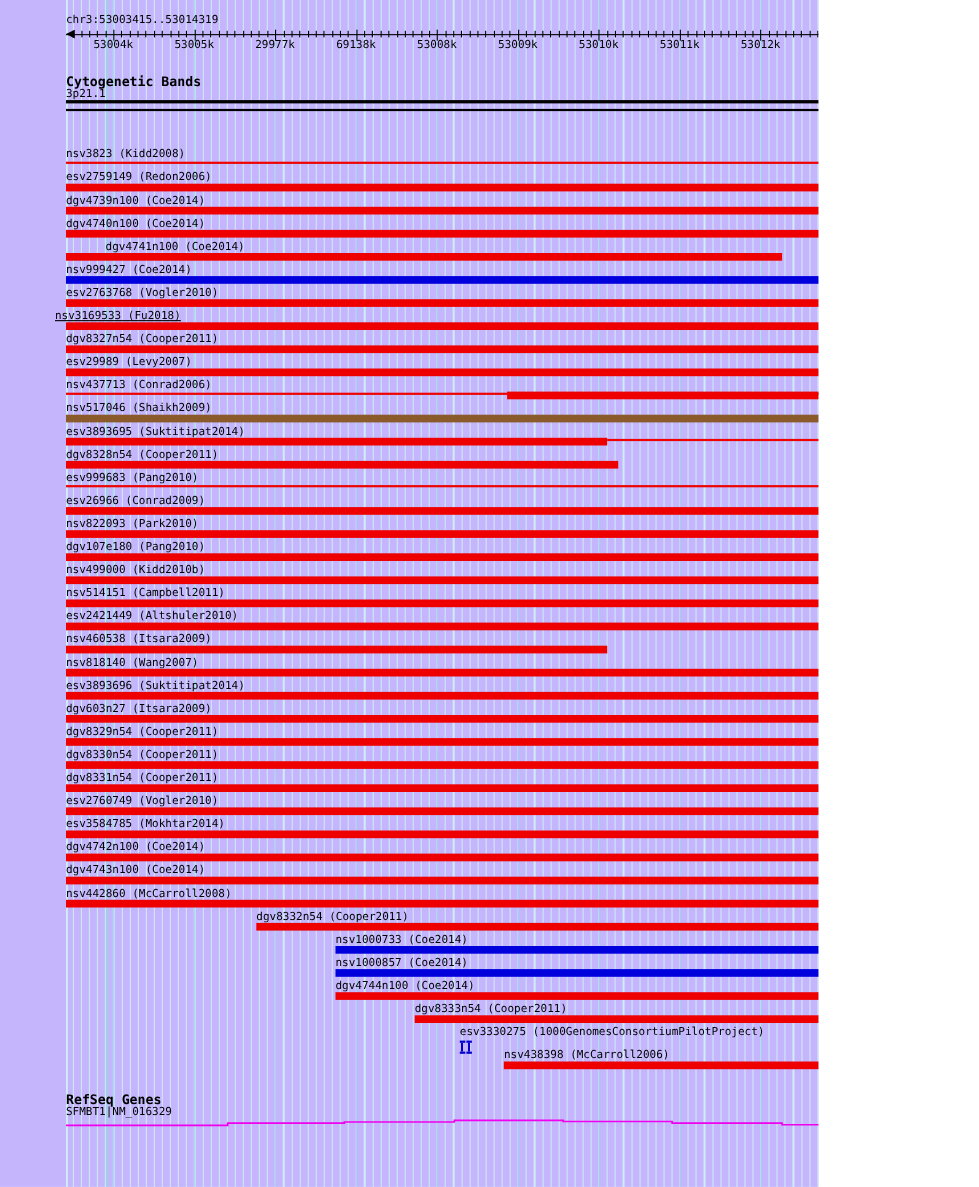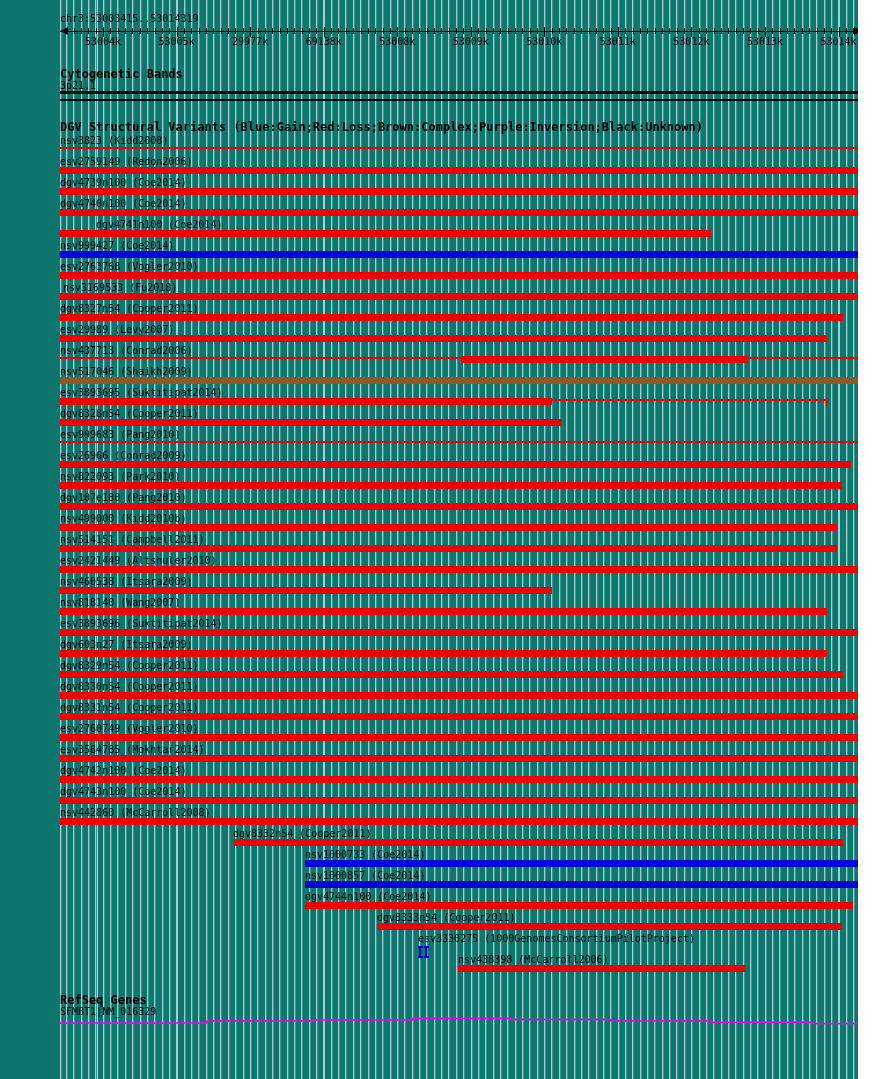--- a/index.html
+++ b/index.html
@@ -1,16 +1,16 @@
 <!DOCTYPE html>
 <html><head>
 <meta charset="utf-8">
 <style>
   html,body{margin:0;padding:0;background:#fff;}
-  #screen{position:relative;width:858px;height:1079px;background:#0f766e;overflow:hidden;
+  #screen{position:relative;width:744px;height:1079px;background:#c4b5fd;overflow:hidden;
           font-family:"DejaVu Sans Mono",monospace;color:#000;}
   #gridlines{position:absolute;left:60px;top:0;width:815px;height:1079px;
     background-image:
       repeating-linear-gradient(to right,#9cd2e8 0 1px,transparent 1px 73.551px),
       repeating-linear-gradient(to right,#cfeef3 0 1px,transparent 1px 7.3551px);
     background-position:43px 0,6.25px 0;}
   .txt{position:absolute;font:10px/12px "DejaVu Sans Mono",monospace;white-space:pre;}
   .hdr{position:absolute;font:bold 12px/13px "DejaVu Sans Mono",monospace;white-space:pre;}
   #region-title{left:60px;top:13px;}
   
@@ -172,38 +172,37 @@
       <div class="tick-label" style="left: 670.4px;">53012k</div>
       <div class="tick-label" style="left: 744px;">53013k</div>
       <div class="tick-label" style="left: 817.5px;">53014k</div>
     </div>
 
   <div id="cyto-header" class="hdr">Cytogenetic Bands</div>
   <div id="cyto-band-label" class="txt">3p21.1</div>
   <div id="cyto-line-top" class="cyto-line"></div>
   <div id="cyto-line-bottom" class="cyto-line"></div>
 
-  <div id="dgv-header" class="hdr">DGV Structural Variants (Blue:Gain;Red:Loss;Brown:Complex;Purple:Inversion;Black:Unknown)</div>
 
   <div id="tracks">
       <div class="vlabel" style="left: 60px; top: 135px;">nsv3823 (Kidd2008)</div>
       <div class="vbar" style="left: 60px; top: 147px; height: 2px; width: 802px; background: rgb(238, 0, 0);"></div>
       <div class="vlabel" style="left: 60px; top: 156px;">esv2759149 (Redon2006)</div>
       <div class="vbar" style="left: 60px; top: 167px; height: 7px; width: 802px; background: rgb(238, 0, 0);"></div>
       <div class="vlabel" style="left: 60px; top: 177px;">dgv4739n100 (Coe2014)</div>
       <div class="vbar" style="left: 60px; top: 188px; height: 7px; width: 802px; background: rgb(238, 0, 0);"></div>
       <div class="vlabel" style="left: 60px; top: 198px;">dgv4740n100 (Coe2014)</div>
       <div class="vbar" style="left: 60px; top: 209px; height: 7px; width: 802px; background: rgb(238, 0, 0);"></div>
       <div class="vlabel" style="left: 60px; top: 219px; padding-left: 36px;">dgv4741n100 (Coe2014)</div>
       <div class="vbar" style="left: 60px; top: 230px; height: 7px; width: 651px; background: rgb(238, 0, 0);"></div>
       <div class="vlabel" style="left: 60px; top: 240px;">nsv999427 (Coe2014)</div>
       <div class="vbar" style="left: 60px; top: 251px; height: 7px; width: 802px; background: rgb(0, 0, 221);"></div>
       <div class="vlabel" style="left: 60px; top: 261px;">esv2763768 (Vogler2010)</div>
       <div class="vbar" style="left: 60px; top: 272px; height: 7px; width: 802px; background: rgb(238, 0, 0);"></div>
-      <div class="vlabel" style="left: 63px; top: 282px;">nsv3169533 (Fu2018)</div>
+      <div class="vlabel" style="left: 50px; top: 282px; text-decoration: underline;">nsv3169533 (Fu2018)</div>
       <div class="vbar" style="left: 60px; top: 293px; height: 7px; width: 802px; background: rgb(238, 0, 0);"></div>
       <div class="vlabel" style="left: 60px; top: 303px;">dgv8327n54 (Cooper2011)</div>
       <div class="vbar" style="left: 60px; top: 314px; height: 7px; width: 783px; background: rgb(238, 0, 0);"></div>
       <div class="vlabel" style="left: 60px; top: 324px;">esv29989 (Levy2007)</div>
       <div class="vbar" style="left: 60px; top: 335px; height: 7px; width: 767px; background: rgb(238, 0, 0);"></div>
       <div class="vlabel" style="left: 60px; top: 345px;">nsv437713 (Conrad2006)</div>
       <div class="vbar" style="left: 60px; top: 357px; height: 2px; width: 802px; background: rgb(238, 0, 0);"></div>
       <div class="vbar" style="left: 461px; top: 356px; height: 7px; width: 287px; background: rgb(238, 0, 0);"></div>
       <div class="vlabel" style="left: 60px; top: 366px;">nsv517046 (Shaikh2009)</div>
       <div class="vbar" style="left: 60px; top: 377px; height: 7px; width: 802px; background: rgb(139, 90, 43);"></div>

